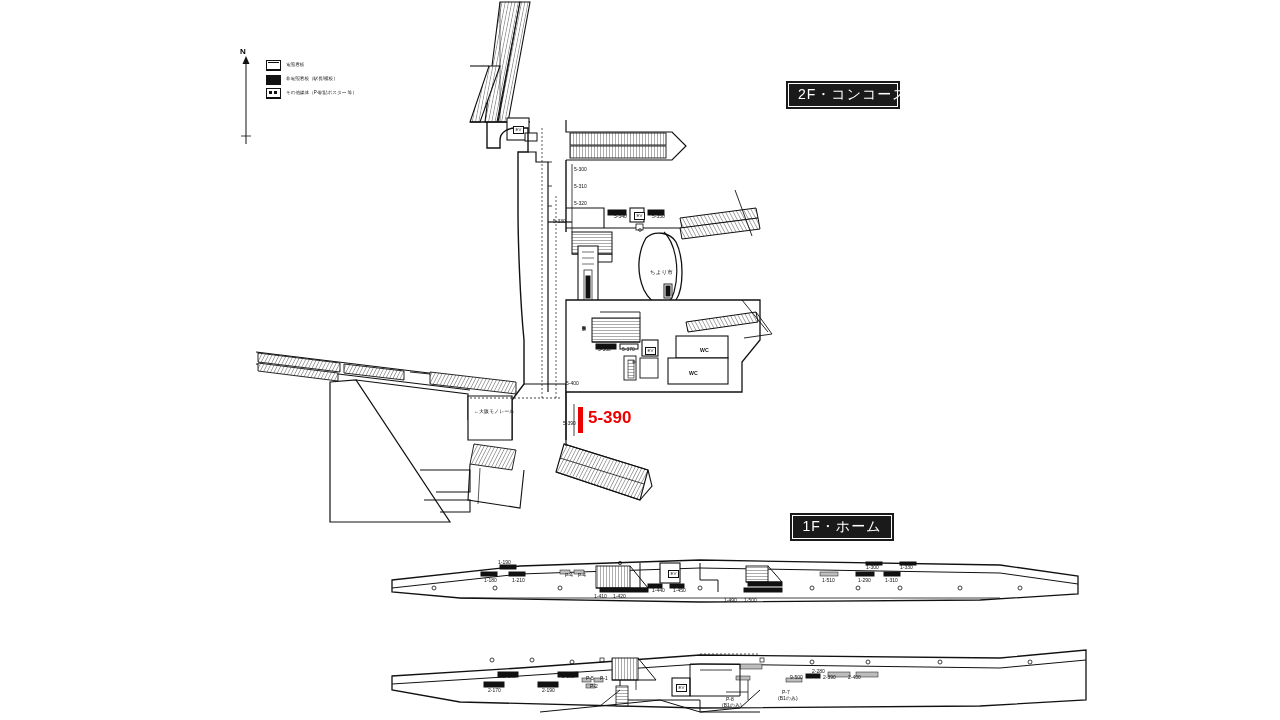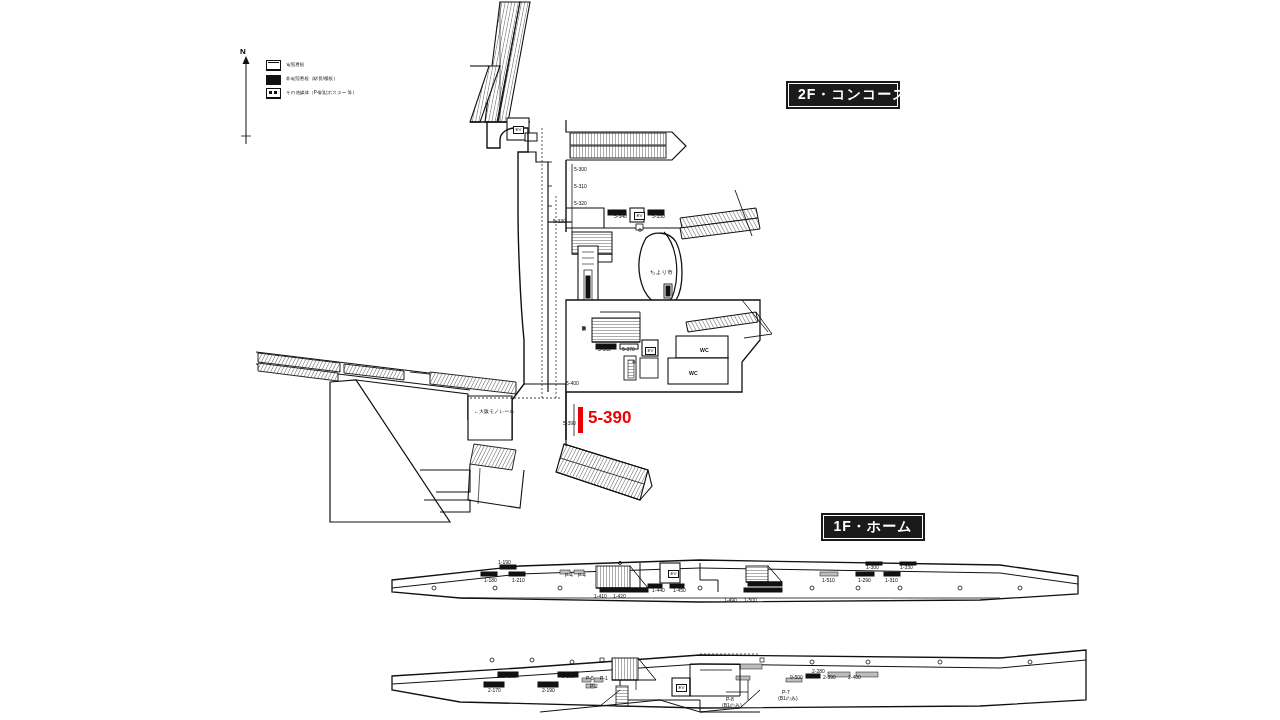--- a/index.html
+++ b/index.html
@@ -29,31 +29,31 @@
     width: 1280px;
     height: 720px;
   }
 
   
   .floor-plaque {
     position: absolute;
     background: #1a1a1a;
     color: #ffffff;
     font-size: 14px;
-    font-weight: bold;
+    font-weight: normal;
     letter-spacing: 1px;
     text-align: center;
     padding: 4px 10px 5px 10px;
     border: 2px solid #1a1a1a;
     box-shadow: 0 0 0 1px #fff inset;
     white-space: nowrap;
     line-height: 1.1;
   }
   #plaque-2f { left: 786px; top: 81px; width: 90px; }
-  #plaque-1f { left: 790px; top: 513px; width: 80px; margin-left: 31px; }
+  #plaque-1f { left: 790px; top: 513px; width: 80px; }
 
   
   #legend {
     position: absolute;
     left: 238px;
     top: 48px;
     width: 150px;
     height: 100px;
   }
   #compass {

